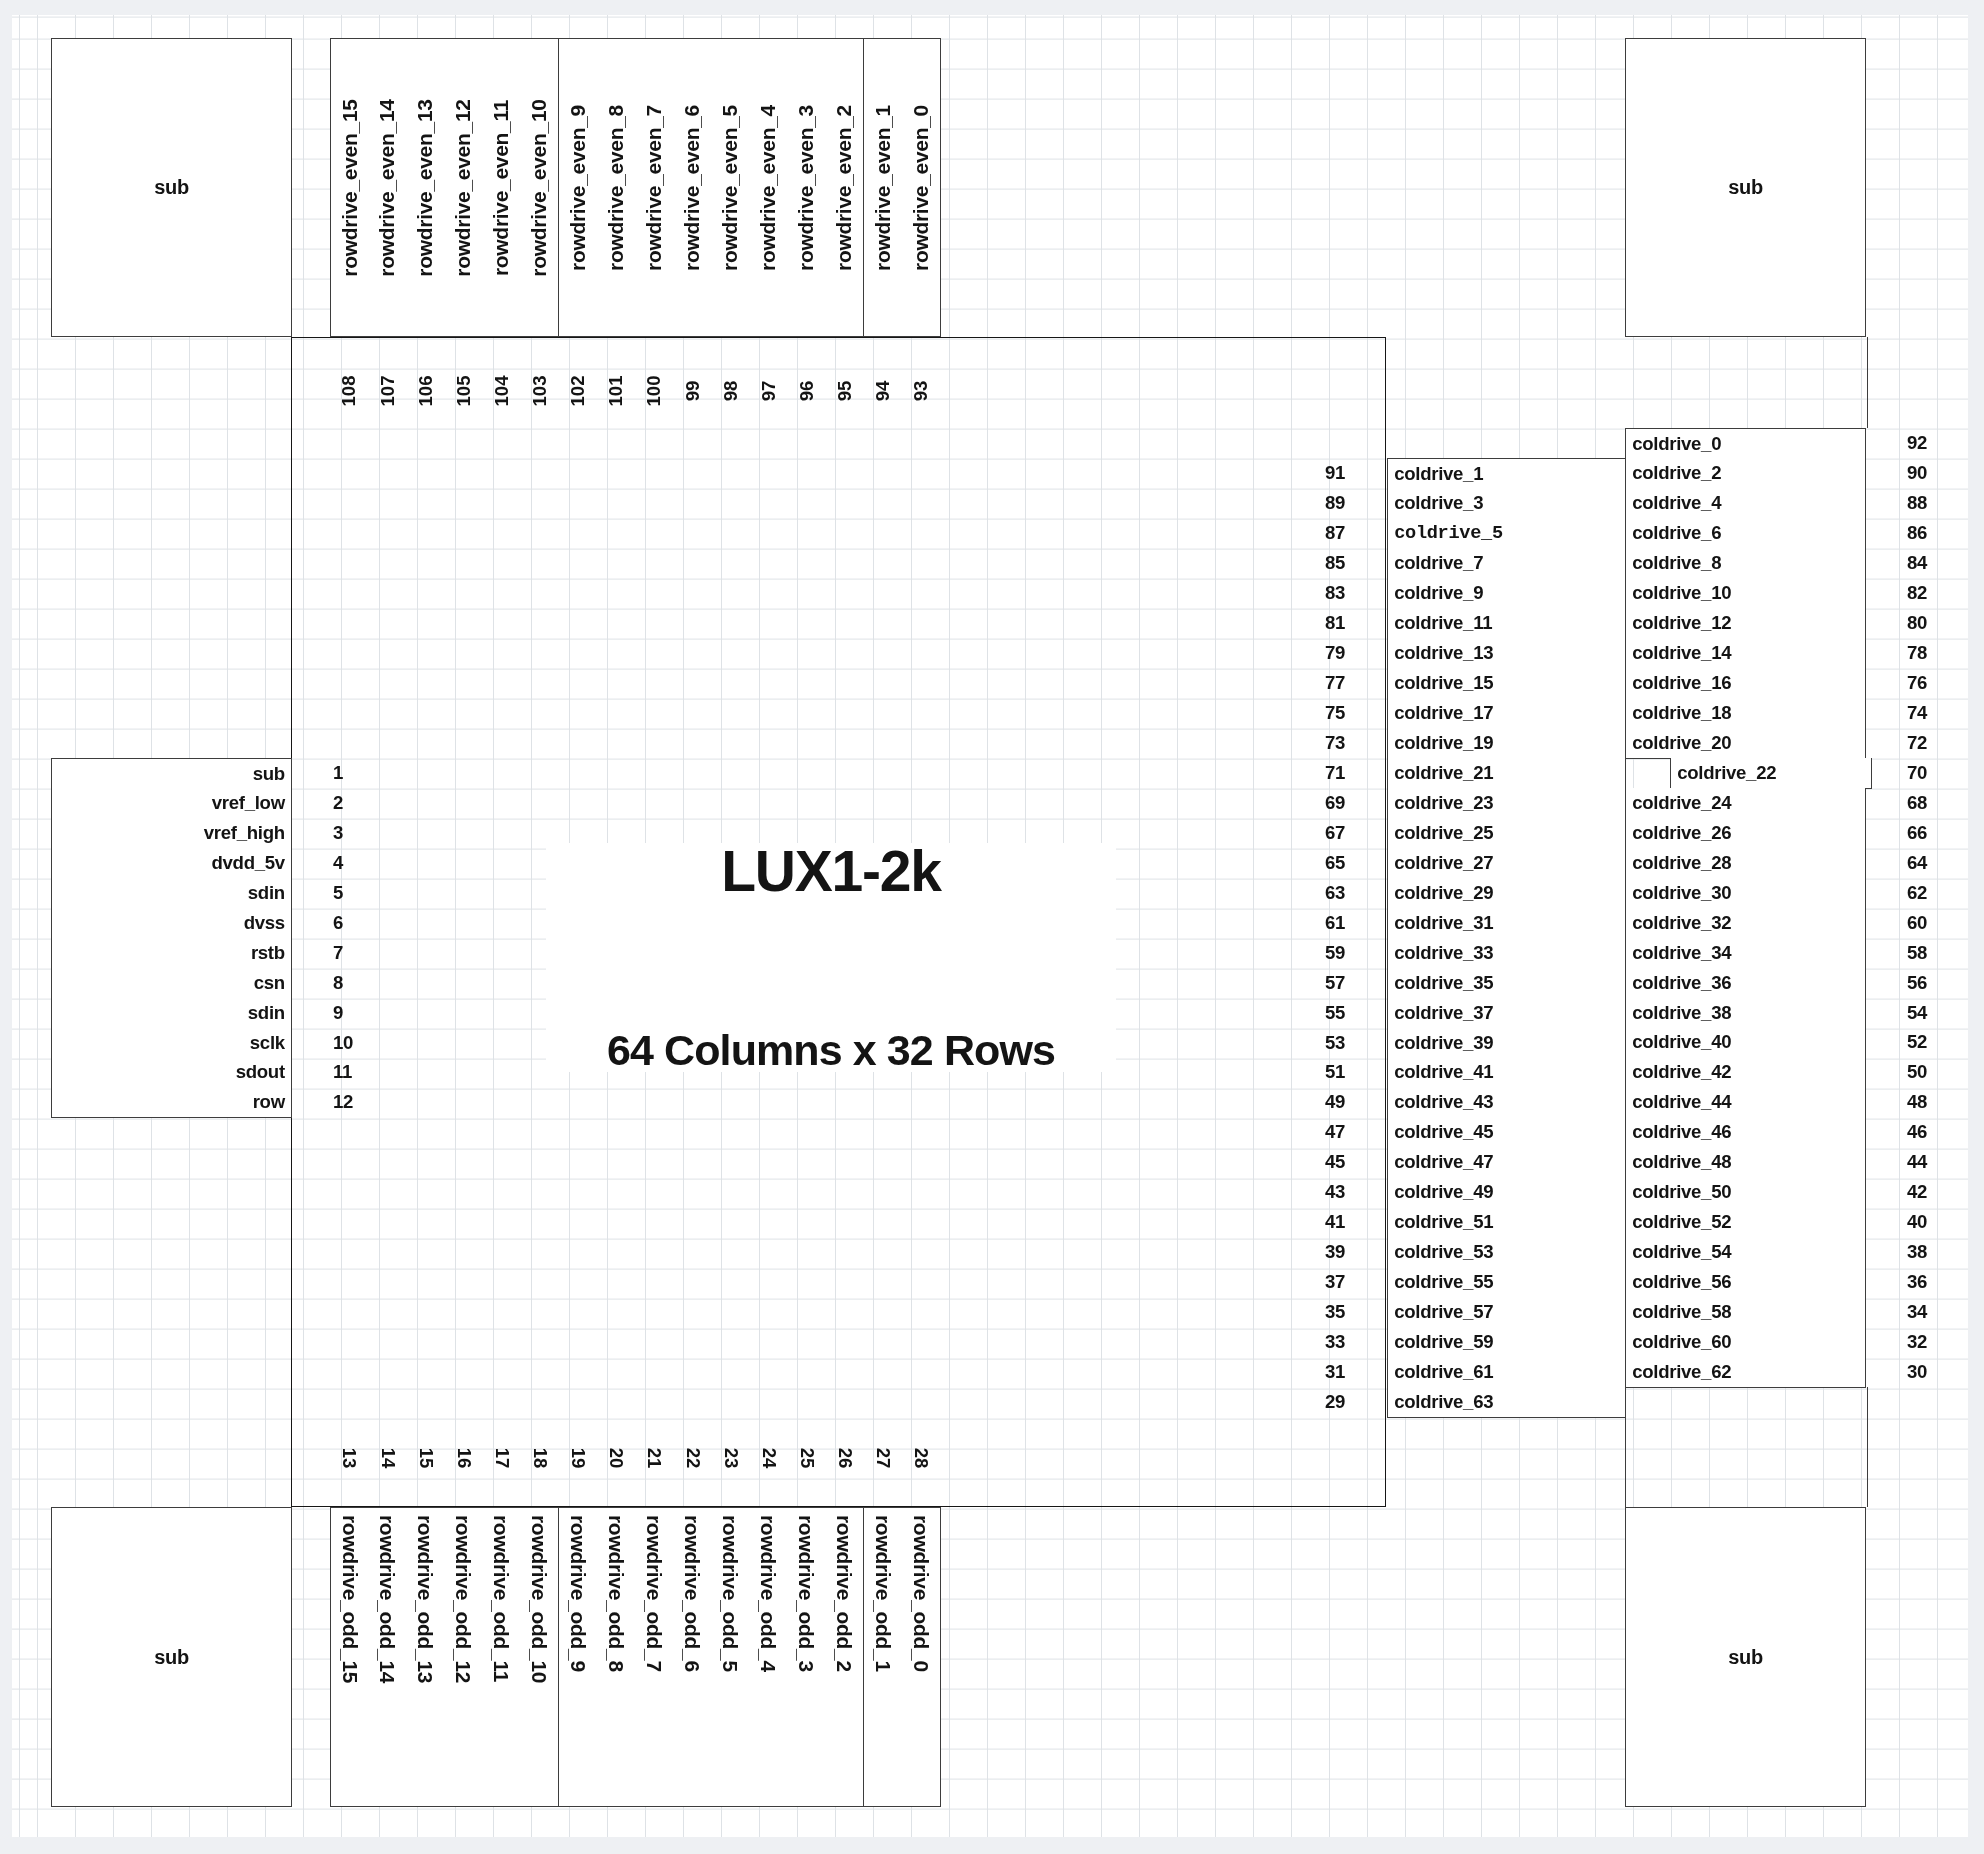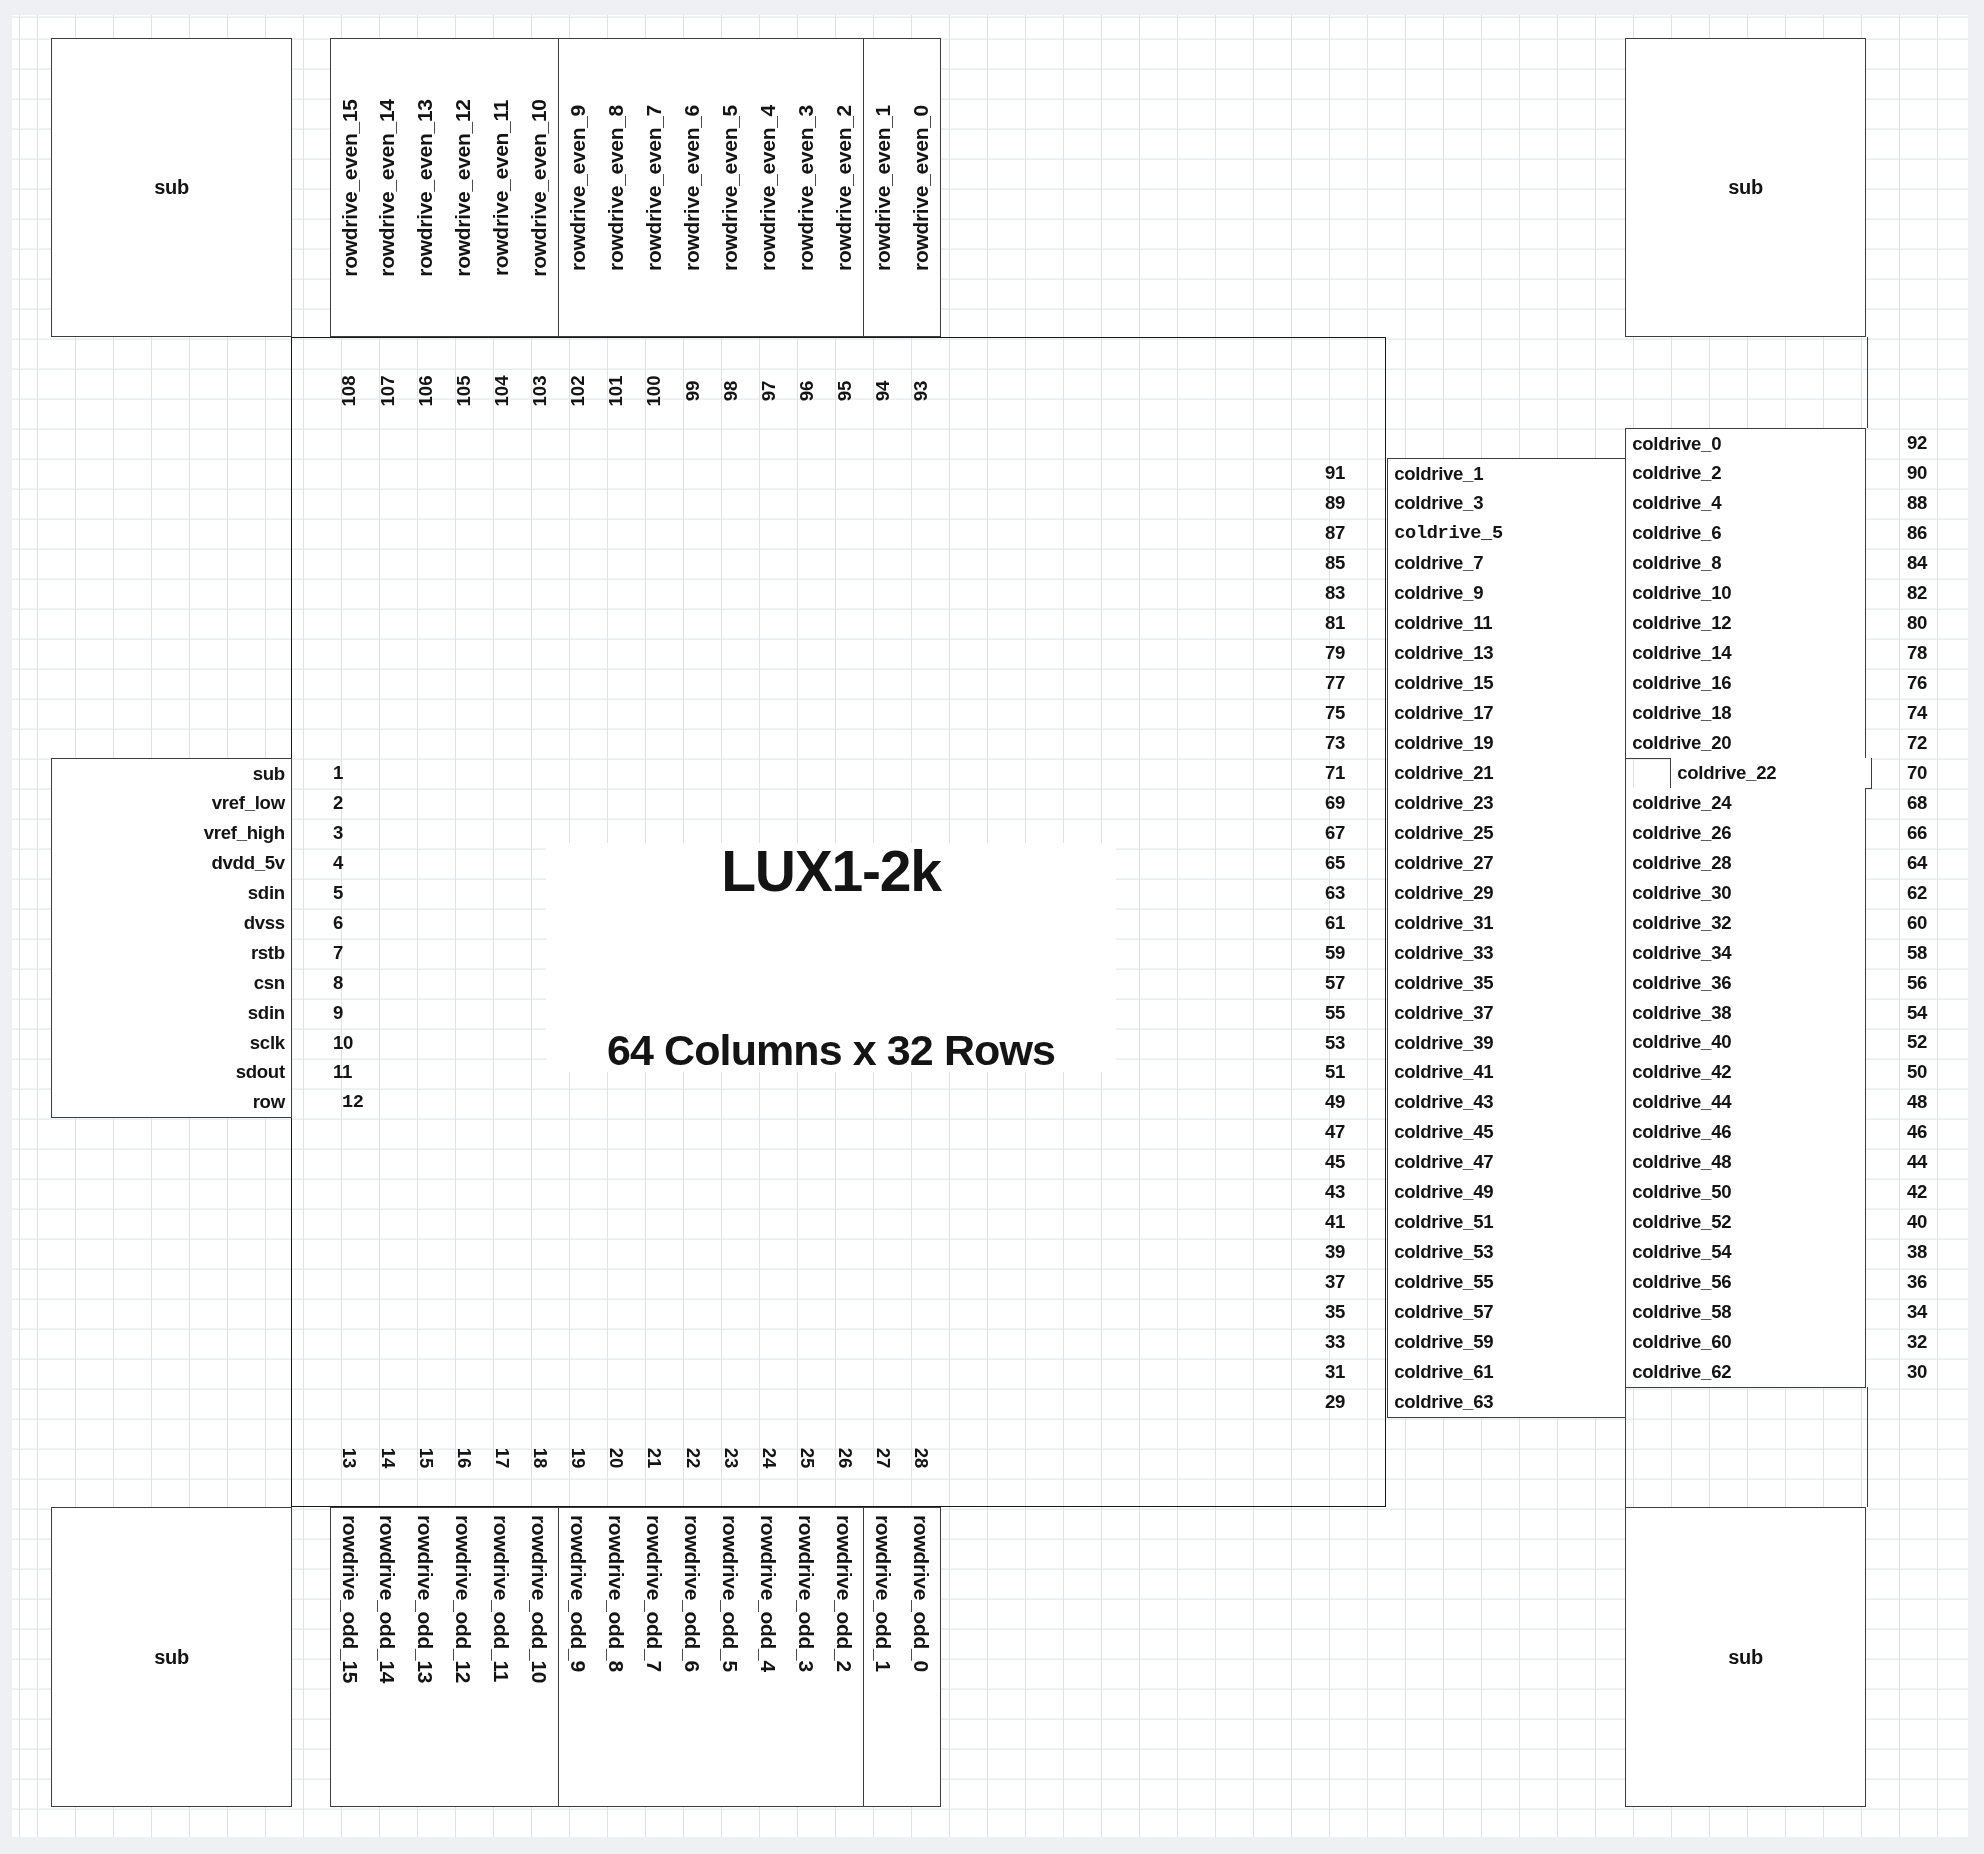--- a/index.html
+++ b/index.html
@@ -224,21 +224,21 @@
       <div class="num alignL" style="left: 333px; top: 788px; width: 56px; height: 30px;">2</div>
       <div class="num alignL" style="left: 333px; top: 818px; width: 56px; height: 30px;">3</div>
       <div class="num alignL" style="left: 333px; top: 848px; width: 56px; height: 30px;">4</div>
       <div class="num alignL" style="left: 333px; top: 878px; width: 56px; height: 30px;">5</div>
       <div class="num alignL" style="left: 333px; top: 908px; width: 56px; height: 30px;">6</div>
       <div class="num alignL" style="left: 333px; top: 938px; width: 56px; height: 30px;">7</div>
       <div class="num alignL" style="left: 333px; top: 968px; width: 56px; height: 30px;">8</div>
       <div class="num alignL" style="left: 333px; top: 998px; width: 56px; height: 30px;">9</div>
       <div class="num alignL" style="left: 333px; top: 1028px; width: 56px; height: 30px;">10</div>
       <div class="num alignL" style="left: 333px; top: 1057px; width: 56px; height: 30px;">11</div>
-      <div class="num alignL" style="left: 342px; top: 1087px; width: 56px; height: 30px; font-family: Liberation Mono, monospace;">12</div>
+      <div class="num alignL" style="left: 333px; top: 1087px; width: 56px; height: 30px;">12</div>
     </div>
   <div id="odd-labels">
       <div class="hcell left" style="left: 1387px; top: 458px; width: 239px; height: 31px;">coldrive_1</div>
       <div class="hcell left" style="left: 1387px; top: 488px; width: 239px; height: 31px; border-top: none;">coldrive_3</div>
       <div class="hcell left" style="left: 1387px; top: 518px; width: 239px; height: 31px; border-top: none; font-family: Liberation Mono, monospace;">coldrive_5</div>
       <div class="hcell left" style="left: 1387px; top: 548px; width: 239px; height: 31px; border-top: none;">coldrive_7</div>
       <div class="hcell left" style="left: 1387px; top: 578px; width: 239px; height: 31px; border-top: none;">coldrive_9</div>
       <div class="hcell left" style="left: 1387px; top: 608px; width: 239px; height: 31px; border-top: none;">coldrive_11</div>
       <div class="hcell left" style="left: 1387px; top: 638px; width: 239px; height: 31px; border-top: none;">coldrive_13</div>
       <div class="hcell left" style="left: 1387px; top: 668px; width: 239px; height: 31px; border-top: none;">coldrive_15</div>

